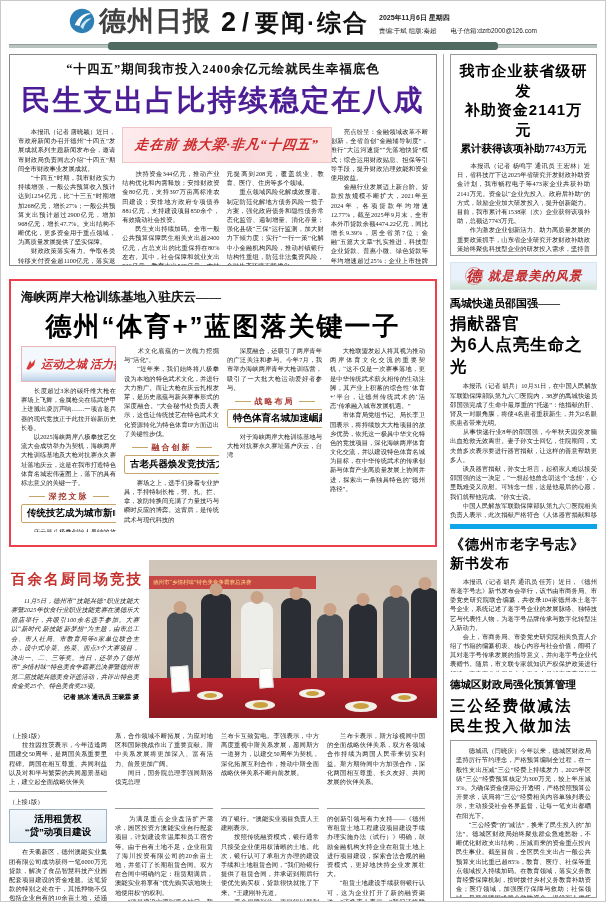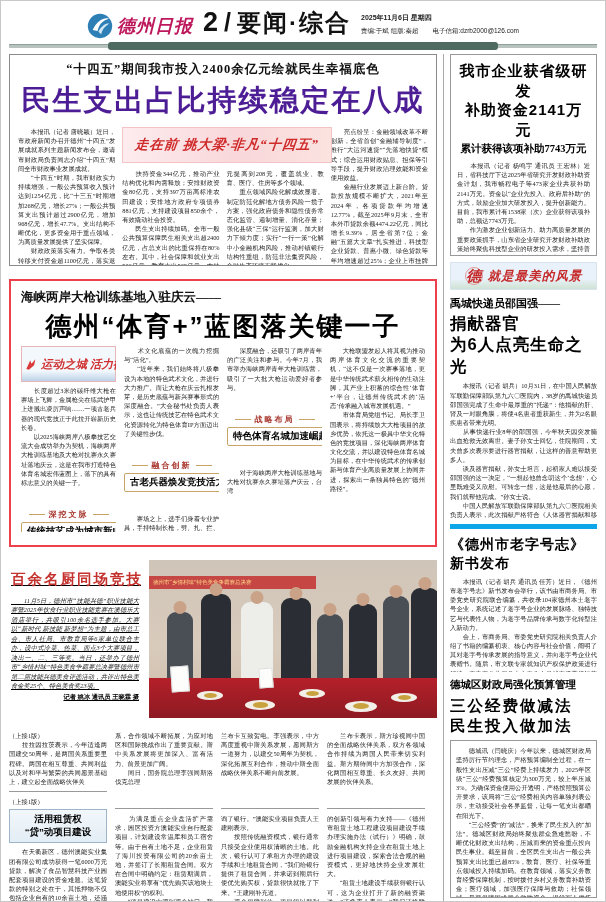--- a/index.html
+++ b/index.html
@@ -7,21 +7,21 @@
   body { font-family:"Liberation Serif", serif; }
   .page {
     position:relative; width:606px; height:902px; margin:0 auto;
     background:#ffffff; border:1px solid #c9c9c9; overflow:hidden;
     padding:4px 8px 6px 8px;
   }
   
   .mast { display:flex; align-items:flex-end; justify-content:center; gap:10px; height:34px; padding-top:2px; }
   .mast-left { display:flex; align-items:center; gap:4px; }
   .logo-svg { width:26px; height:26px; display:block; }
-  .paper-name { font-family:"Liberation Serif", serif; font-weight:bold; font-style:italic; color:#be185d; font-size:18px; letter-spacing:1px; white-space:nowrap; }
+  .paper-name { font-family:"Liberation Serif", serif; font-weight:bold; color:#404040; font-size:27px; letter-spacing:1px; white-space:nowrap; }
   .mast-mid { display:flex; align-items:baseline; gap:6px; font-family:"Liberation Sans", sans-serif; }
   .page-num { font-size:27px; font-weight:bold; color:#111; }
   .page-slash { font-size:25px; font-weight:bold; color:#111; }
   .section-name { font-size:24px; font-weight:bold; color:#111; letter-spacing:2px; }
   .mast-right { font-family:"Liberation Sans", sans-serif; color:#222; padding-bottom:3px; white-space:nowrap; }
   .mast-date { font-size:7px; font-weight:bold; margin-bottom:4px; }
   .mast-meta { font-size:6.5px; display:flex; gap:14px; }
   .mast-bar { display:flex; align-items:center; height:8px; margin-top:3px; }
   .bar-side { flex:1; height:4px; background:#b8c2be; border-top:1px solid #8fa09a; }
   .bar-center { width:390px; height:8px; background:#4f6a60; border-radius:3px; }
@@ -46,28 +46,28 @@
   
   .sports { border:2px solid #ee3f4d; padding:8px 10px 6px 10px; height:268px; overflow:hidden; }
   .sp-kicker { font-size:12.5px; font-weight:bold; color:#111; }
   .sp-headline { text-align:center; font-family:"Liberation Sans", sans-serif; font-size:26px; font-weight:bold; letter-spacing:2px; margin:3px 0 2px 0; }
   .sp-byline { text-align:center; font-size:7px; color:#333; margin-bottom:5px; }
   .sp-body { display:flex; gap:8px; height:186px; }
   .sp-col { width:96px; overflow:hidden; }
   .promo { height:36px; border:1px solid #e8b6b6; background:linear-gradient(180deg,#f3f8fd 70%,#bcd2e8); display:flex; align-items:center; gap:3px; padding:0 3px; margin-bottom:4px; }
   .promo-text { font-weight:bold; font-style:italic; color:#d03030; font-size:11.5px; white-space:nowrap; letter-spacing:0; }
   .runner-svg { width:13px; height:13px; flex:0 0 auto; }
-  .subhead { text-align:center; margin:22px 0; }
+  .subhead { text-align:center; margin:4px 0; }
   .sub-label { display:flex; align-items:center; justify-content:center; gap:4px; color:#a8372e; font-size:8px; font-weight:bold; letter-spacing:2px; }
   .sub-label::before, .sub-label::after { content:""; width:16px; height:1px; background:#c8a469; }
   .sub-box { display:inline-block; border:1px solid #c8a469; border-radius:2px; padding:2px 5px; margin-top:2px;
     font-family:"Liberation Sans", sans-serif; font-weight:bold; font-size:9.5px; color:#000; box-shadow:0 0 0 1px #fff inset; white-space:nowrap; }
   
   .photo-sec { display:flex; gap:8px; height:158px; }
-  .caption-box { width:132px; padding:10px 2px 0 2px; overflow:hidden;text-decoration:underline; }
+  .caption-box { width:132px; padding:10px 2px 0 2px; overflow:hidden; }
   .cap-title { color:#c4322e; font-weight:bold; font-size:14.5px; letter-spacing:2px; text-align:center; margin-bottom:7px; white-space:nowrap; }
   .cap-body { font-size:6.3px; line-height:1.5; font-style:italic; color:#222; text-align:justify; white-space:pre-line; }
   .cap-credit { font-size:6.3px; font-weight:bold; text-align:right; margin-top:3px; }
   .photo { position:relative; flex:1; background:linear-gradient(180deg,#cfc5b8,#d9cbbc 55%,#cbbaa9); overflow:hidden; }
   .photo-banner { position:absolute; top:16px; left:0; width:58%; height:13px; background:rgba(196,59,56,.92);
     color:#ffd98a; font-size:5.5px; line-height:13px; padding-left:4px; white-space:nowrap; overflow:hidden; }
   .person { position:absolute; bottom:40px; background:#2a2d33; border-radius:9px 9px 0 0; }
   .person::before { content:""; position:absolute; top:-11px; left:50%; transform:translateX(-50%); width:13px; height:13px; border-radius:50%; background:#c9a287; }
   .person.chef { background:#ededea; }
   .person.grey { background:#4a4e55; }

